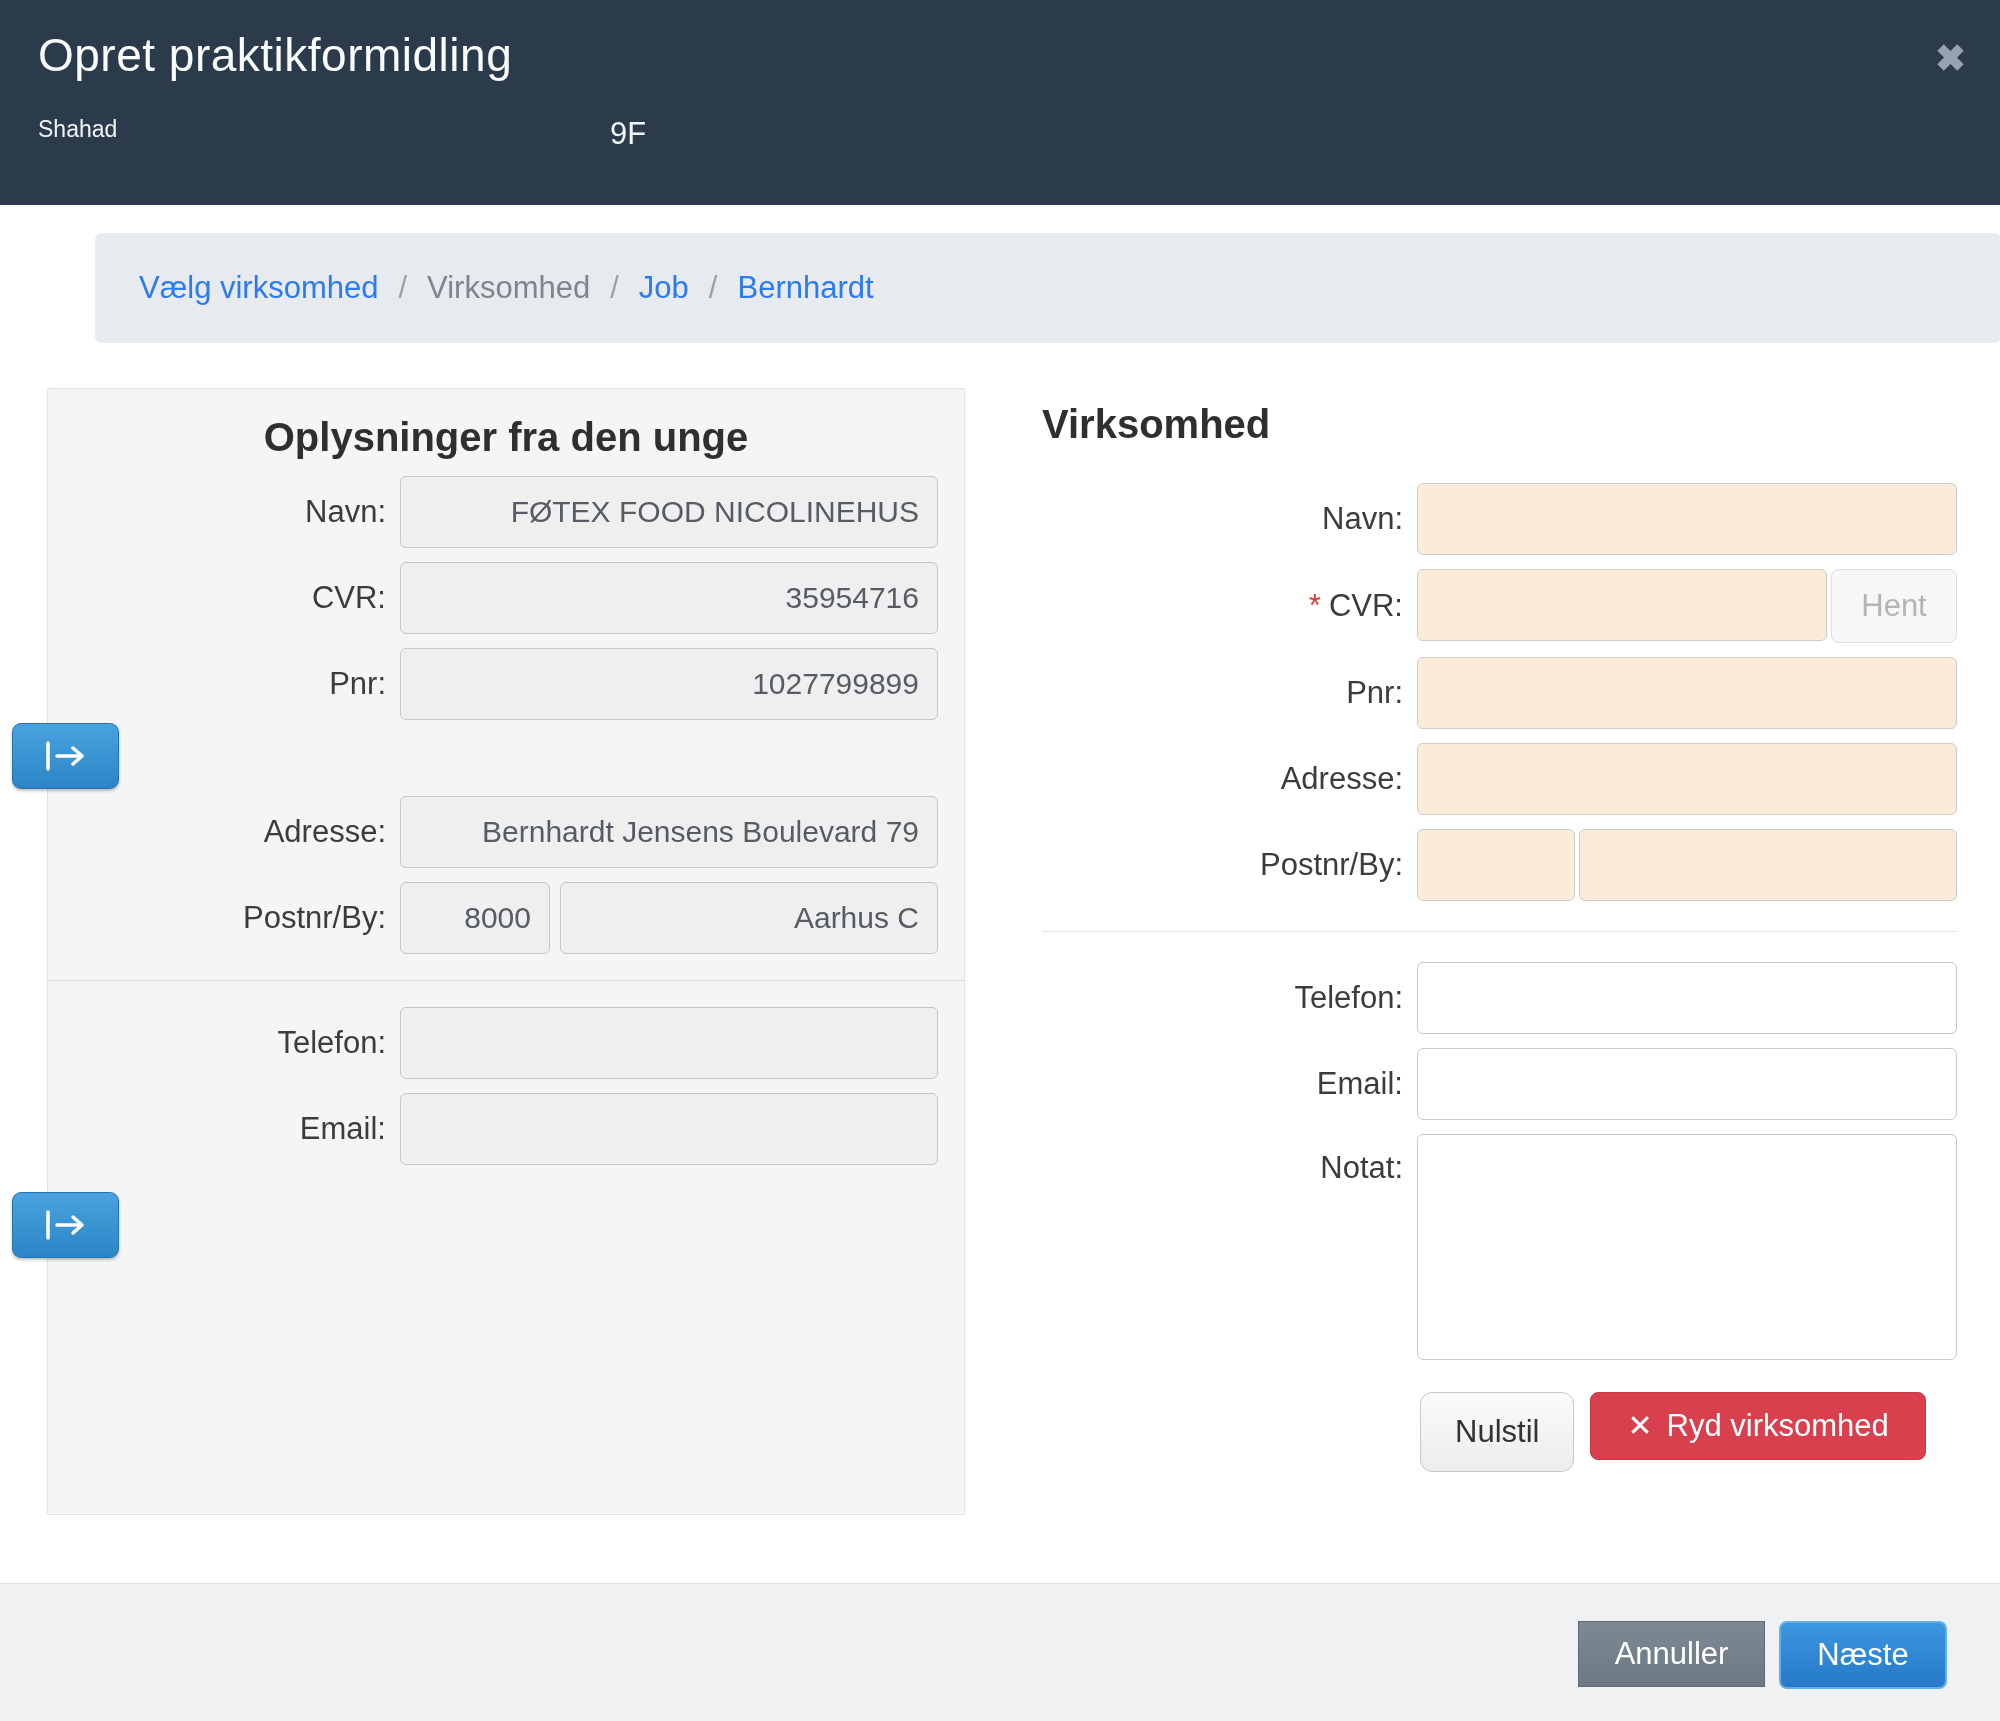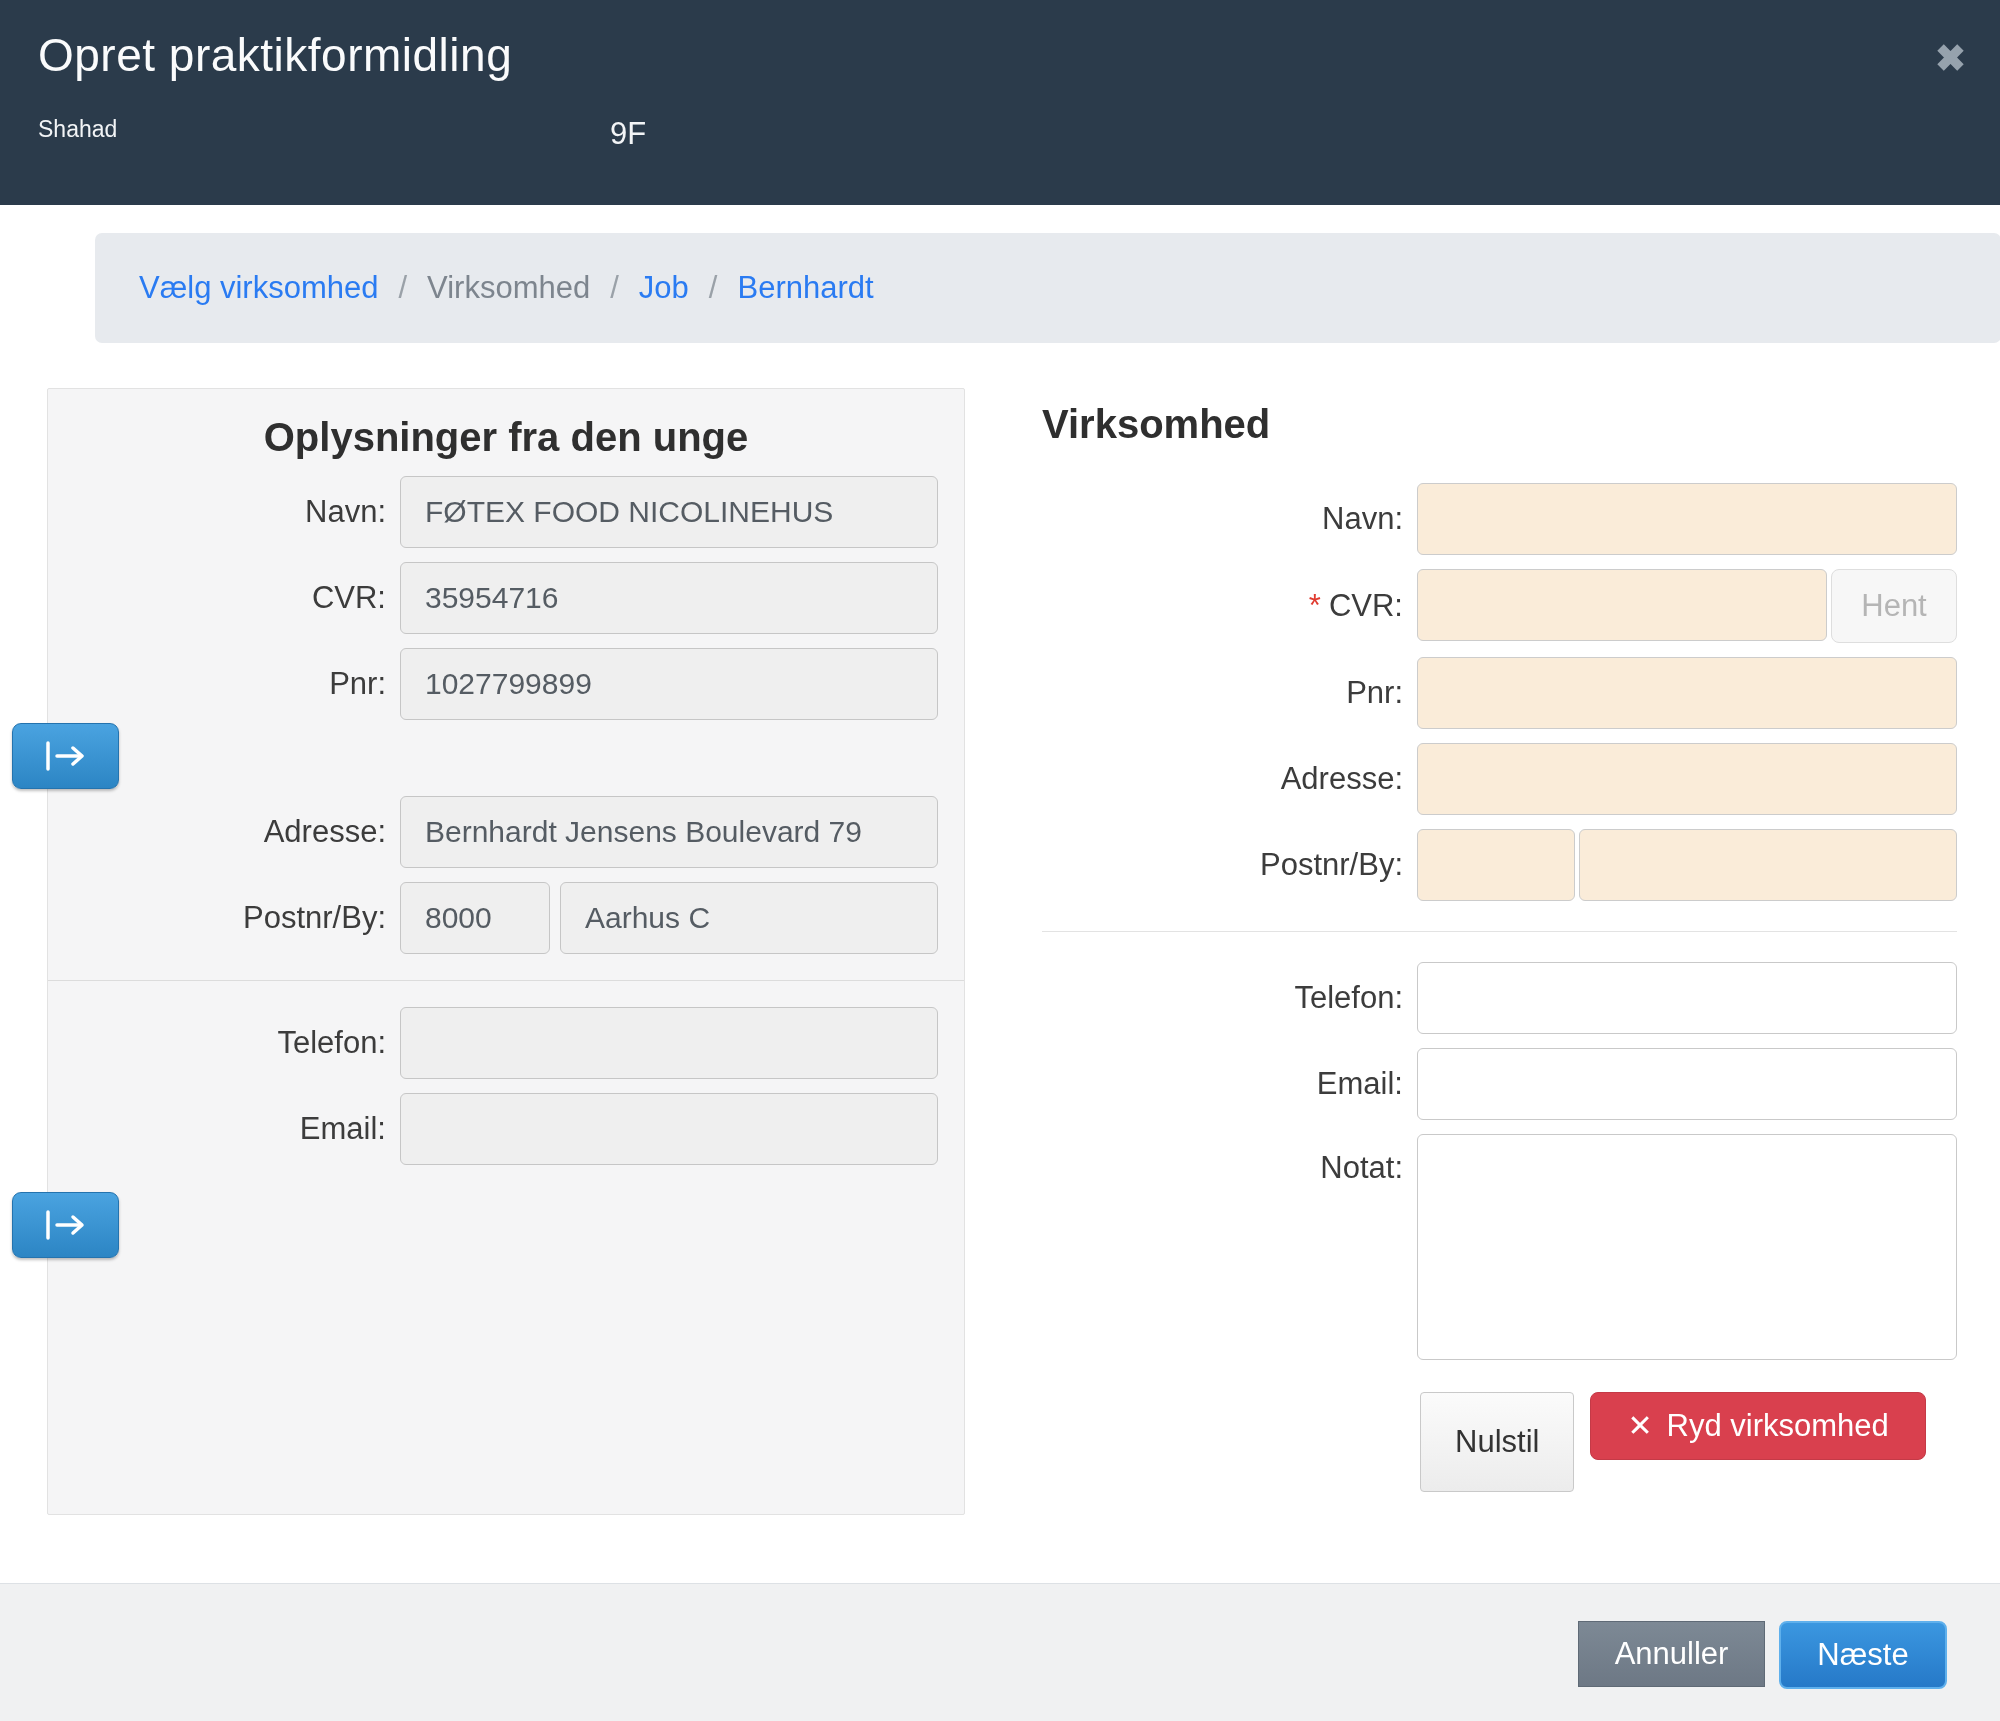--- a/index.html
+++ b/index.html
@@ -58,21 +58,21 @@
     padding-right:14px; font-size:31px; color:#3c3c3c; box-sizing:border-box;
   }
   .company-panel .form-row .lbl { flex:0 0 375px; }
   .form-row.top .lbl { align-items:flex-start; padding-top:16px; }
   .form-row .ctl { flex:1; display:flex; gap:10px; }
 
   input, textarea, .btnlike {
     font-family:"Liberation Sans", sans-serif; font-size:30px;
     box-sizing:border-box; border-radius:6px; outline:none;
   }
-  input { height:72px; padding:0 24px; width:100%; }
+  input { height:72px; padding:0 18px; width:100%;text-align:right; }
   .inp-gray   { background:#efefef; border:1px solid #c6c6c6; color:#555c63; }
   .inp-tan    { background:#faecd9; border:1px solid #cccccc; color:#444; }
   .inp-white  { background:#ffffff; border:1px solid #c9c9c9; color:#444; }
   textarea.inp-white { height:226px; padding:14px 18px; resize:none; width:100%; }
   .inp-small { flex:0 0 150px; width:150px; }
   .company-panel .inp-small { flex:0 0 158px; width:158px; }
 
   .req-star { color:#e03b30; margin-right:8px; }
 
   .hent-btn {
@@ -91,22 +91,22 @@
     background:linear-gradient(#4aa3e0,#2c85c4); border:1px solid #2473ae;
     border-radius:9px; display:flex; align-items:center; justify-content:center;
     cursor:pointer; box-shadow:0 2px 3px rgba(0,0,0,0.25);
   }
   .xfer-1 { top:723px; }
   .xfer-2 { top:1192px; }
 
   
   .company-actions { display:flex; gap:16px; margin:32px 0 0 378px; }
   .nulstil-btn {
-    height:66px; padding:16px 34px; background:linear-gradient(#fbfbfb,#ececec);
-    border:1px solid #c9c9c9; border-radius:4px; color:#333; font-size:31px;
+    height:66px; padding:6px 34px; background:linear-gradient(#fbfbfb,#ececec);
+    border:1px solid #c9c9c9; border-radius:12px; color:#333; font-size:31px;
     display:flex; align-items:center; cursor:pointer;
   }
   .ryd-btn {
     height:66px; padding:0 36px; background:#d9404e; border:1px solid #c43a47;
     border-radius:8px; color:#ffffff; font-size:31px; display:flex;
     align-items:center; gap:14px; cursor:pointer;
   }
   .ryd-x { font-size:30px; line-height:1; }
 
   

